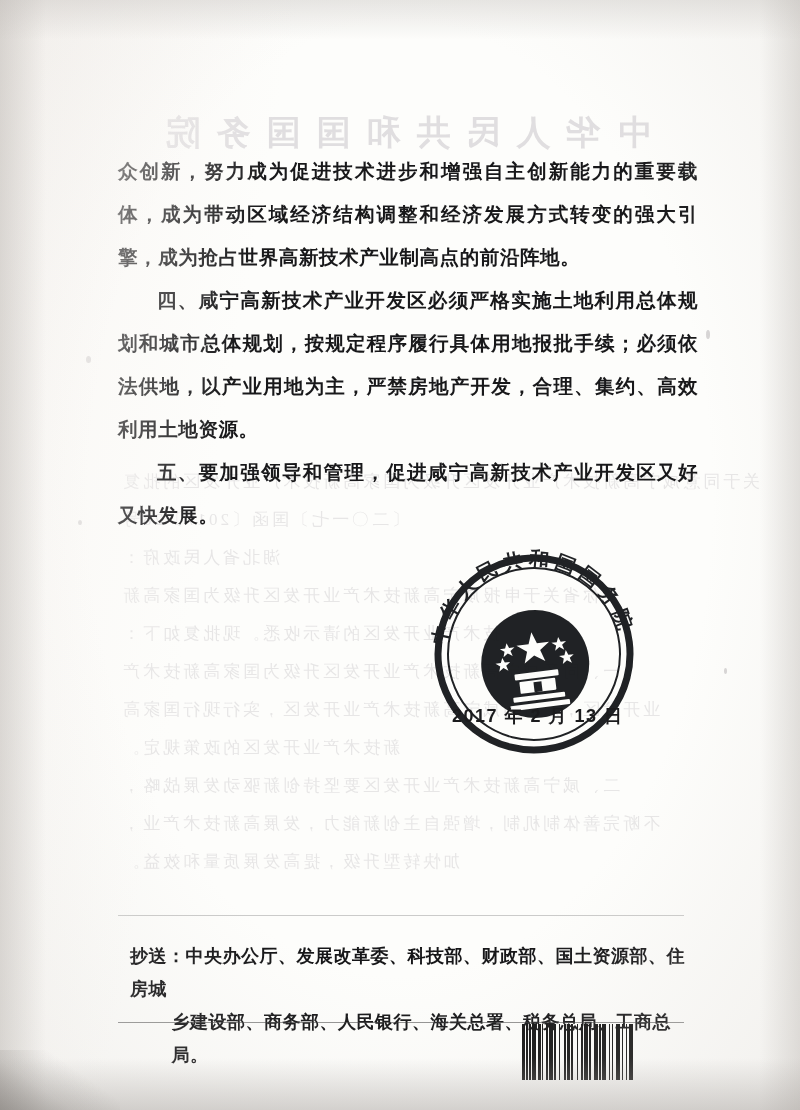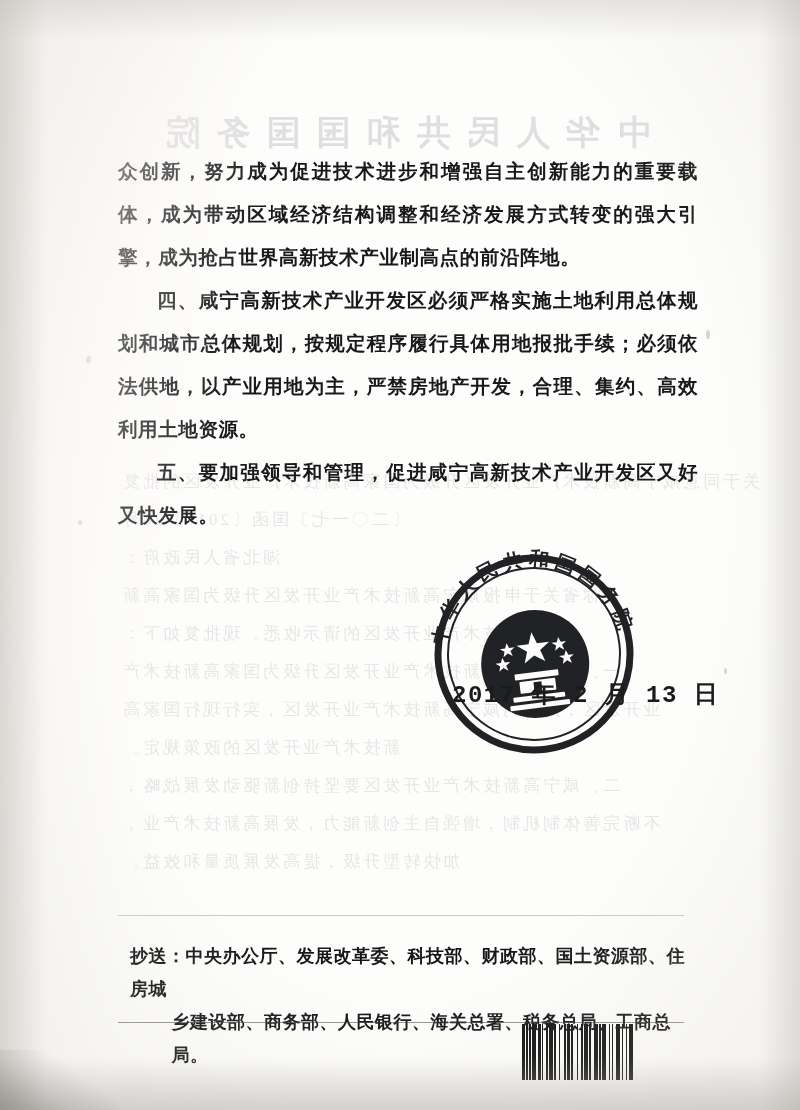--- a/index.html
+++ b/index.html
@@ -108,25 +108,25 @@
     text-justify: inter-ideograph;
   }
   .para.indent {
     text-indent: 2em;
   }
 
   
   .date-line {
     position: absolute;
     left: 452px;
-    top: 678px;
-    font-size: 24px;
+    top: 704px;
+    font-size: 18px;
     letter-spacing: 1.5px;
     color: #1b1b1d;
-    font-family: Liberation Mono, monospace;
+    font-family: Liberation Sans, sans-serif;
     font-weight: 600;
     z-index: 6;
   }
 
   
   .seal {
     position: absolute;
     left: 420px;
     top: 540px;
     width: 228px;

